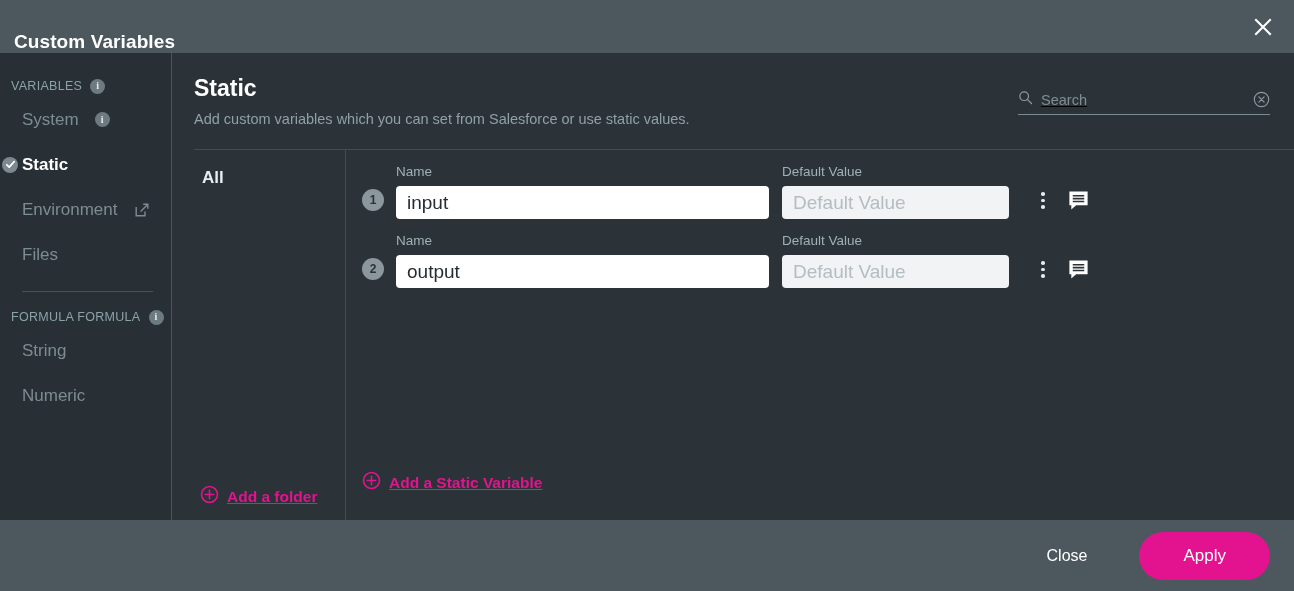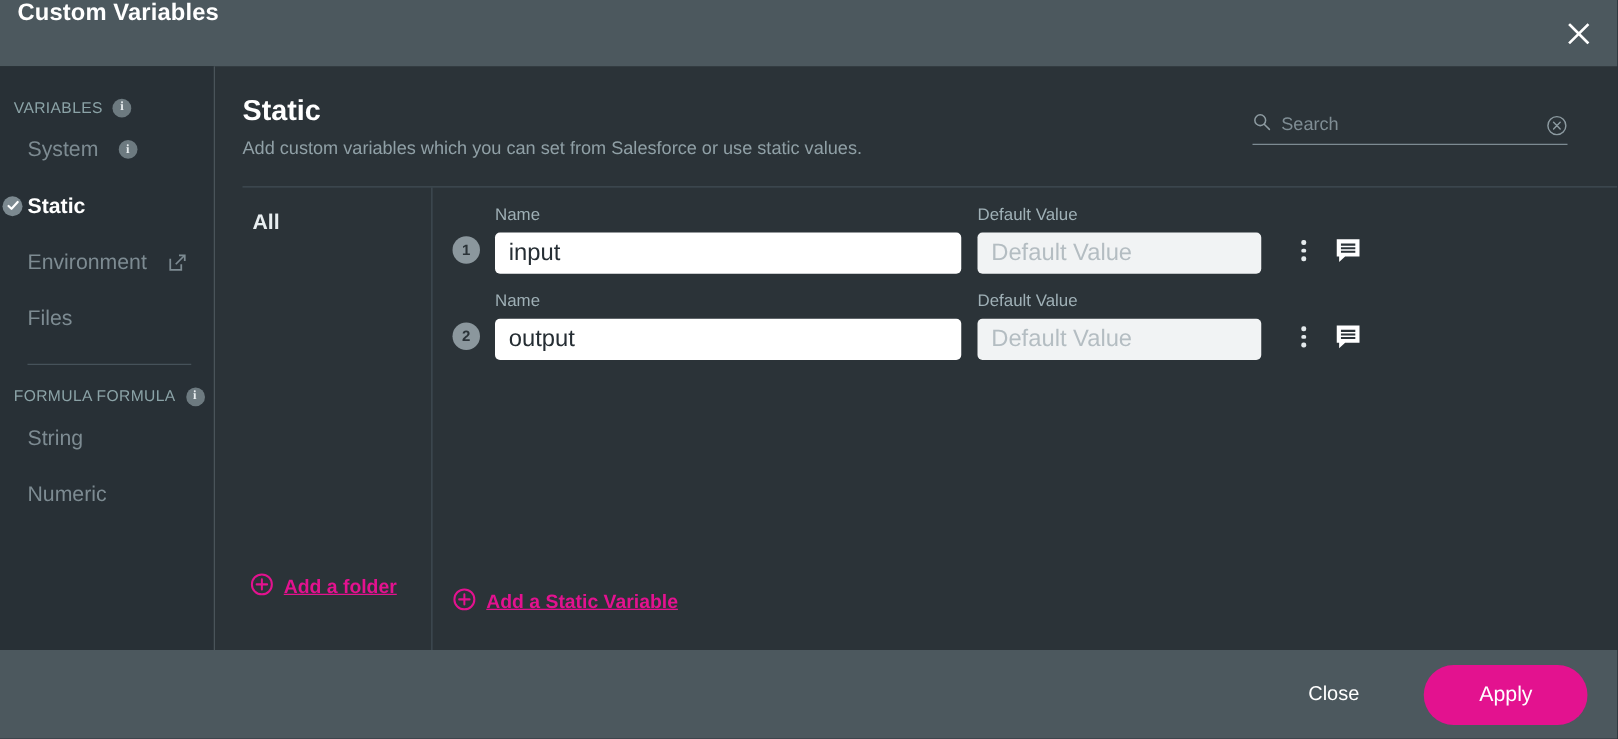--- a/index.html
+++ b/index.html
@@ -13,21 +13,21 @@
     position: relative;
     width: 1294px; height: 591px;
     background: #2b3338;
     display: flex; flex-direction: column;
   }
 
   
   .titlebar {
     height: 53px; flex: 0 0 53px;
     background: #4c585e;
-    display: flex; align-items: flex-start;
+    display: flex; align-items: flex-end;
     padding: 0 18px 0 14px;
     position: relative;
   }
   .titlebar-title {
     color: #ffffff;
     font-size: 19px;
     font-weight: bold;
     letter-spacing: .1px;
   }
   .close-btn {
@@ -89,25 +89,26 @@
     height: 1px; background: #46525a;
   }
 
   
   .main { flex: 1 1 auto; display: flex; flex-direction: column; min-width: 0; position: relative; }
   .main-head { padding: 22px 0 0 22px; position: relative; }
   .main-title { color: #fff; font-size: 23px; font-weight: bold; }
   .main-sub { color: #90a0a6; font-size: 14.5px; margin-top: 9px; }
 
   .search-wrap {
-    position: absolute; right: 40px; top: 37px;
+    position: absolute; right: 24px; top: 37px;
     width: 252px;
     display: flex; align-items: center; gap: 8px;
     border-bottom: 1px solid #7d8b92;
     padding-bottom: 5px;
+    text-decoration: underline;
   }
   .search-input {
     flex: 1 1 auto; background: transparent; border: none; outline: none;
     color: #cdd6da; font-size: 14.5px;
     font-family: "Liberation Sans", sans-serif;
   }
   .search-input::placeholder { color: #7f8d94; }
   .search-clear { cursor: pointer; display: flex; }
 
   
@@ -122,21 +123,21 @@
   .folder-col {
     width: 152px; flex: 0 0 152px;
     border-right: 1px solid #414d54;
     display: flex; flex-direction: column;
     padding-top: 18px;
   }
   .folder-item {
     color: #e8eef0; font-size: 17px; font-weight: bold;
     padding-left: 8px; height: 30px; cursor: pointer;
   }
-  .folder-foot { margin-top: auto; padding: 0 0 38px 6px; }
+  .folder-foot { margin-top: auto; padding: 0 0 12px 6px; }
 
   .rows-col {
     flex: 1 1 auto; display: flex; flex-direction: column;
     padding-top: 14px; padding-left: 16px; min-width: 0;
   }
 
   .var-row { display: flex; align-items: flex-end; gap: 0; margin-bottom: 14px; }
   .row-num {
     width: 22px; height: 22px; border-radius: 50%;
     background: #8b979d; color: #2b3338;

